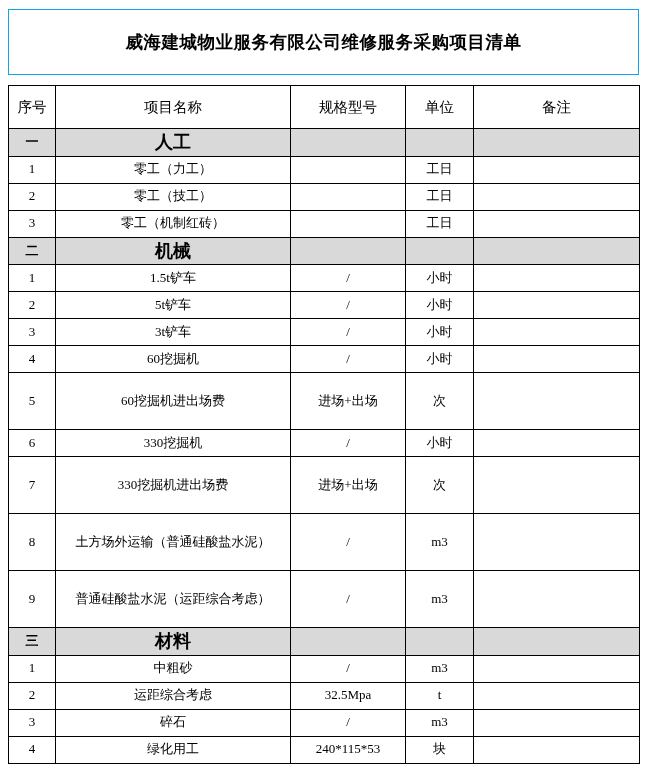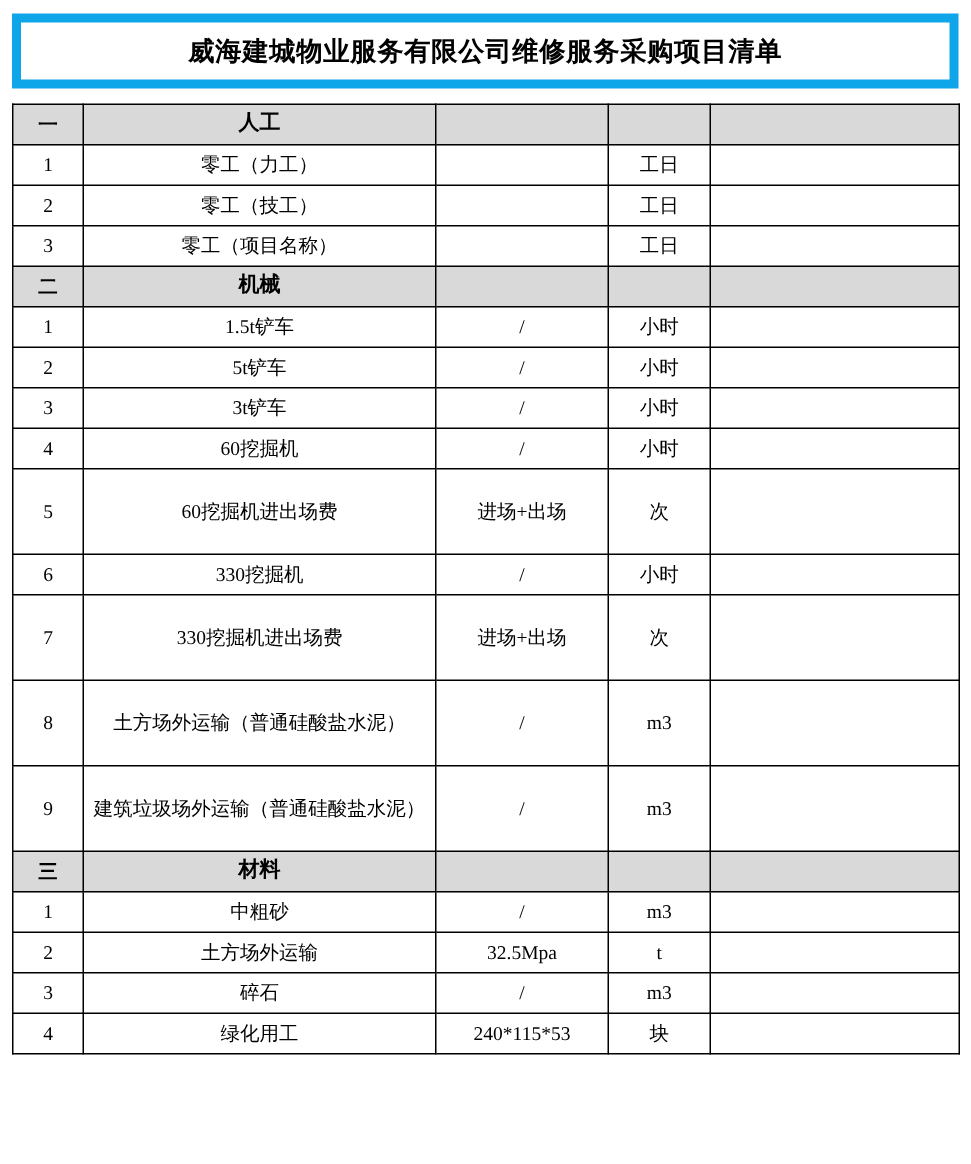--- a/index.html
+++ b/index.html
@@ -15,22 +15,22 @@
     overflow: hidden;
   }
   .page {
     width: 647px;
     height: 776px;
     position: relative;
     box-sizing: border-box;
   }
   .title-bar {
     margin: 9px 8px 0 8px;
-    height: 50px;
-    border: 6px solid #0ea5e9;
+    height: 66px;
+    border: 1px solid #0ea5e9;
     display: flex;
     align-items: center;
     justify-content: center;
     box-sizing: border-box;
     background: #ffffff;
   }
   .title-text {
     font-size: 17.5px;
     font-weight: bold;
     letter-spacing: 0.5px;
@@ -62,21 +62,21 @@
     height: 38px;
     font-size: 14.5px;
   }
   tr.section td {
     background: #d9d9d9;
     height: 22px;
     font-weight: bold;
   }
   tr.section td.sec-name {
     font-weight: bold;
-    font-size: 14px;
+    font-size: 18px;
   }
   tr.item td {
     height: 22px;
   }
   tr.item.tall td {
     height: 52px;
   }
   tr.item.tall2 td {
     height: 52px;
   }
@@ -96,20 +96,27 @@
 
   <table class="sheet">
     <colgroup>
       <col class="c-no">
       <col class="c-name">
       <col class="c-spec">
       <col class="c-unit">
       <col class="c-memo">
     </colgroup>
     <tbody>
+      <tr class="head">
+        <td>序号</td>
+        <td>项目名称</td>
+        <td>规格型号</td>
+        <td>单位</td>
+        <td>备注</td>
+      </tr>
 
       <tr class="section">
         <td>一</td>
         <td class="sec-name name-cell">人工</td>
         <td></td>
         <td></td>
         <td></td>
       </tr>
 
       <tr class="item">
@@ -123,21 +130,21 @@
       <tr class="item">
         <td>2</td>
         <td class="name-cell">零工（技工）</td>
         <td></td>
         <td>工日</td>
         <td></td>
       </tr>
 
       <tr class="item">
         <td>3</td>
-        <td class="name-cell">零工（项目名称）</td>
+        <td class="name-cell">零工（机制红砖）</td>
         <td></td>
         <td>工日</td>
         <td></td>
       </tr>
 
       <tr class="section">
         <td>二</td>
         <td class="sec-name name-cell">机械</td>
         <td></td>
         <td></td>
@@ -203,21 +210,21 @@
       <tr class="item tall2">
         <td>8</td>
         <td class="name-cell">土方场外运输（普通硅酸盐水泥）</td>
         <td>/</td>
         <td>m3</td>
         <td></td>
       </tr>
 
       <tr class="item tall2">
         <td>9</td>
-        <td class="name-cell">建筑垃圾场外运输（普通硅酸盐水泥）</td>
+        <td class="name-cell">普通硅酸盐水泥（运距综合考虑）</td>
         <td>/</td>
         <td>m3</td>
         <td></td>
       </tr>
 
       <tr class="section">
         <td>三</td>
         <td class="sec-name name-cell">材料</td>
         <td></td>
         <td></td>
@@ -227,21 +234,21 @@
       <tr class="item">
         <td>1</td>
         <td class="name-cell">中粗砂</td>
         <td>/</td>
         <td>m3</td>
         <td></td>
       </tr>
 
       <tr class="item">
         <td>2</td>
-        <td class="name-cell">土方场外运输</td>
+        <td class="name-cell">运距综合考虑</td>
         <td>32.5Mpa</td>
         <td>t</td>
         <td></td>
       </tr>
 
       <tr class="item">
         <td>3</td>
         <td class="name-cell">碎石</td>
         <td>/</td>
         <td>m3</td>

